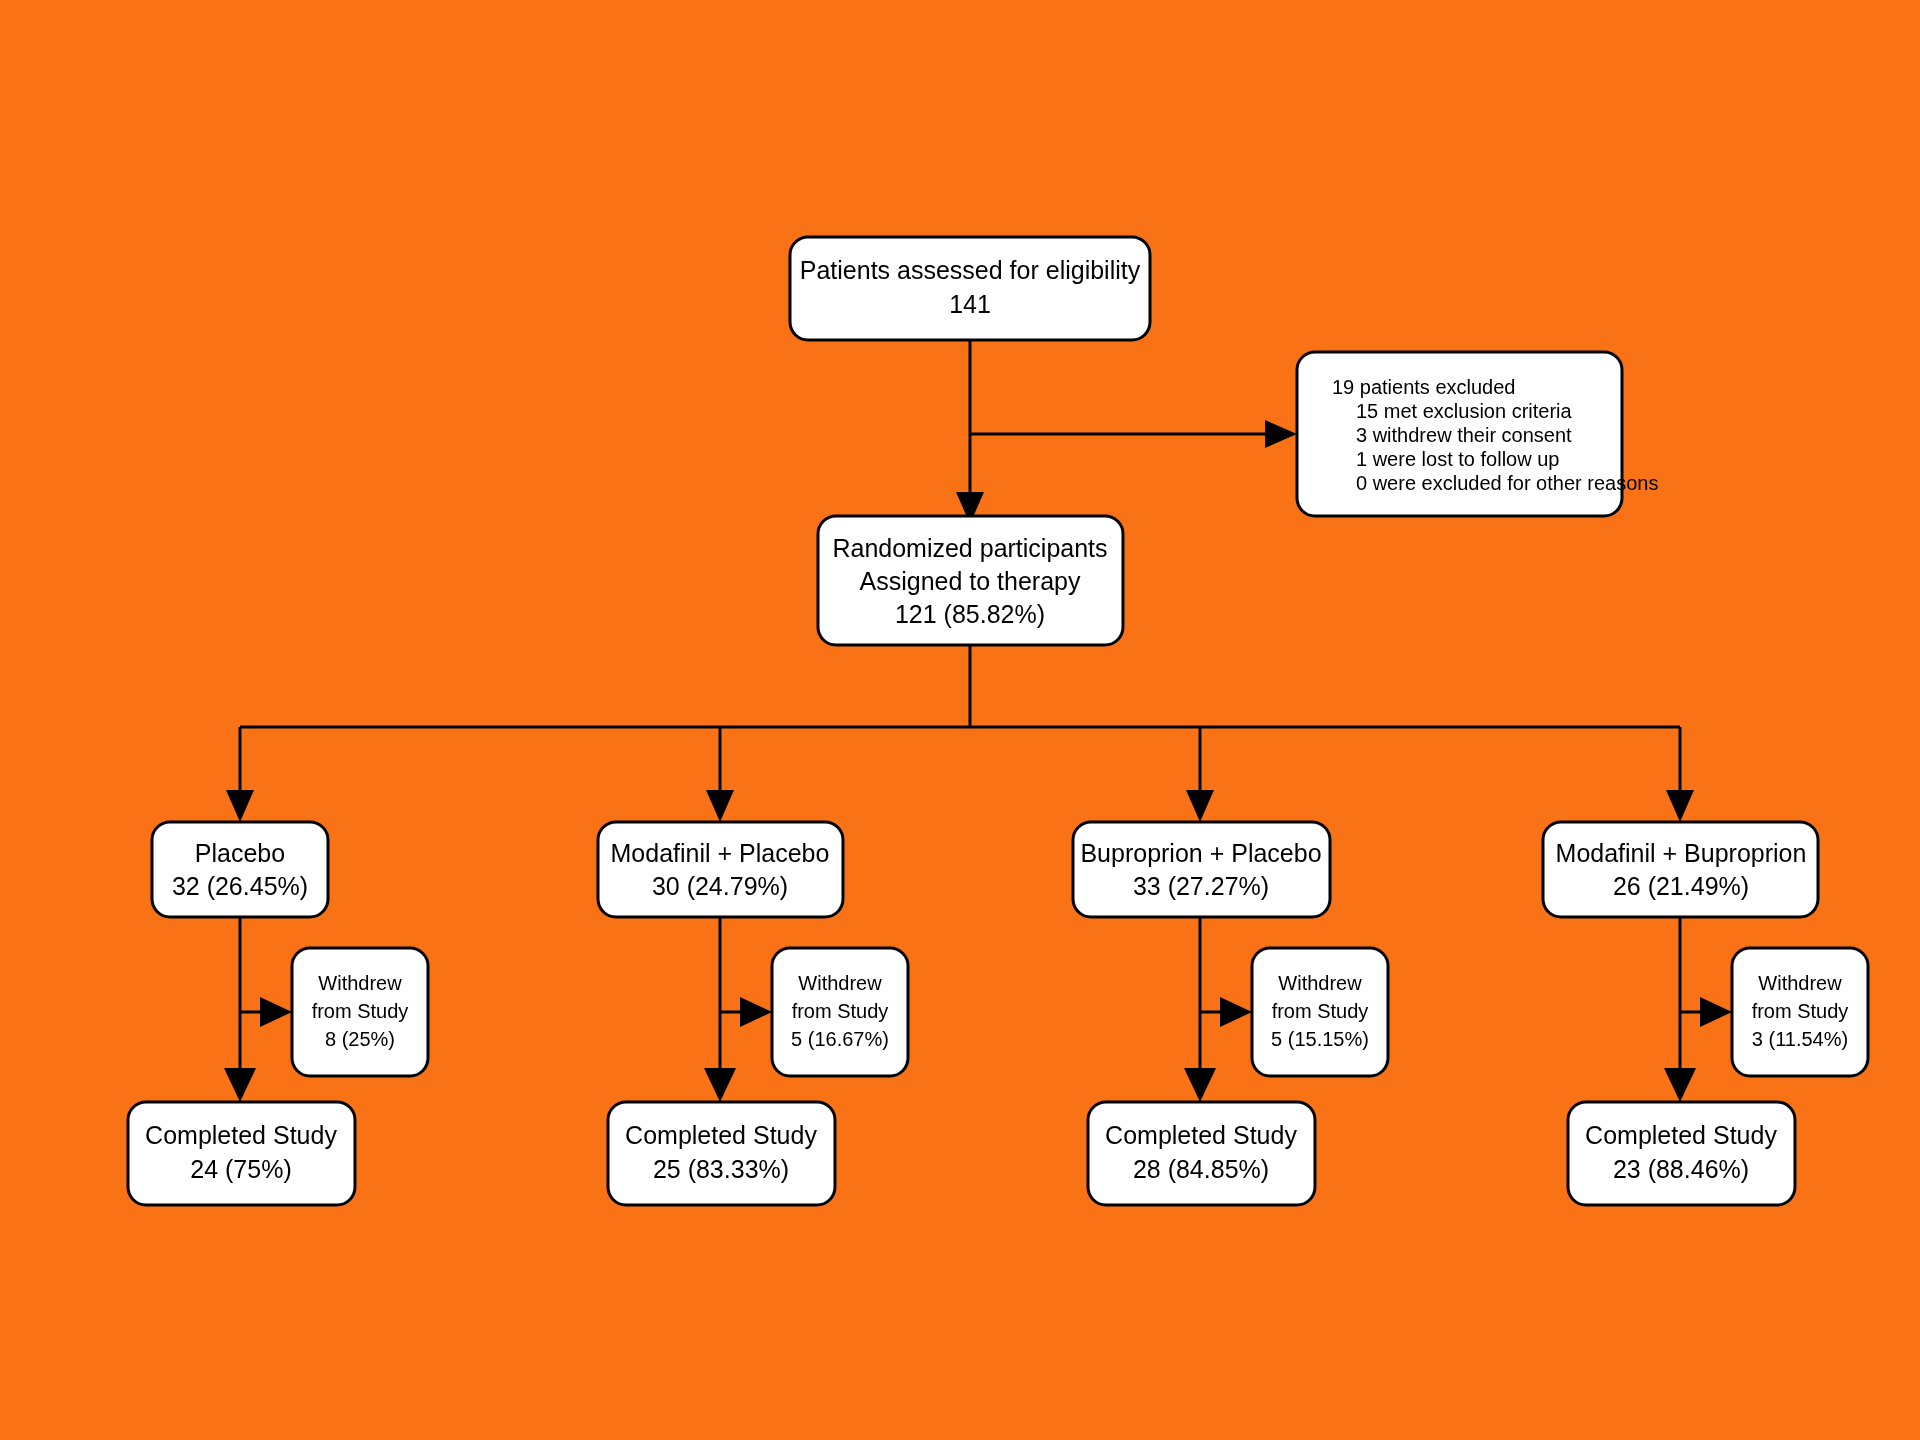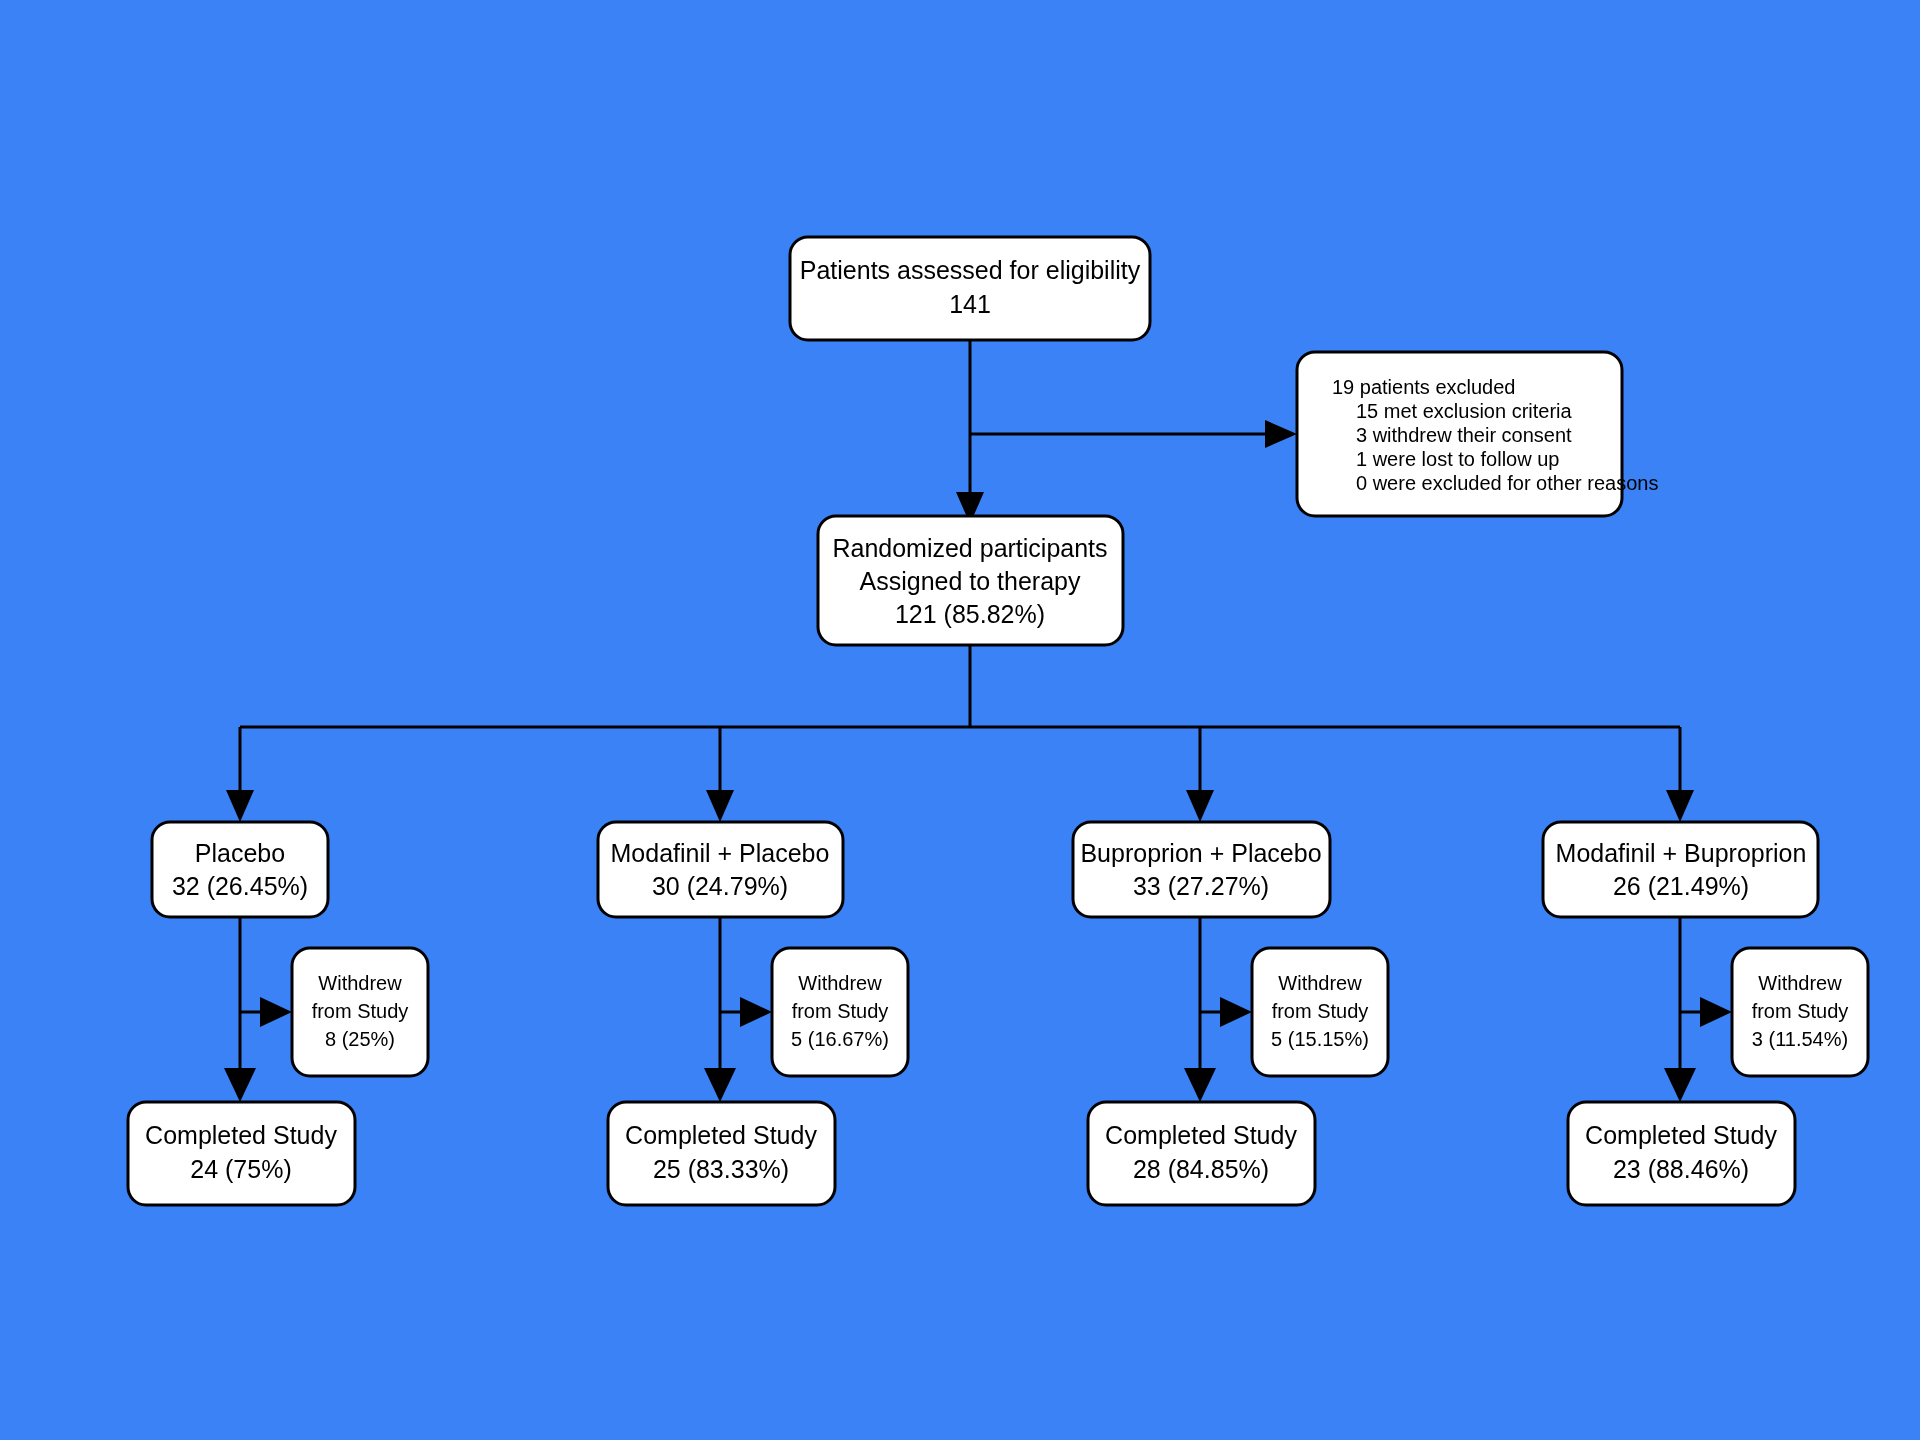--- a/index.html
+++ b/index.html
@@ -4,21 +4,21 @@
 <style>
   html, body {
     margin: 0;
     padding: 0;
     background: #ffffff;
   }
   #page {
     position: relative;
     width: 1920px;
     height: 1440px;
-    background: #3b82f6;
+    background: #f97316;
     font-family: "Liberation Sans", sans-serif;
     overflow: hidden;
     text-align: right;
   }
   svg#flow {
     position: absolute;
     left: 0;
     top: 0;
     width: 1920px;
     height: 1440px;

